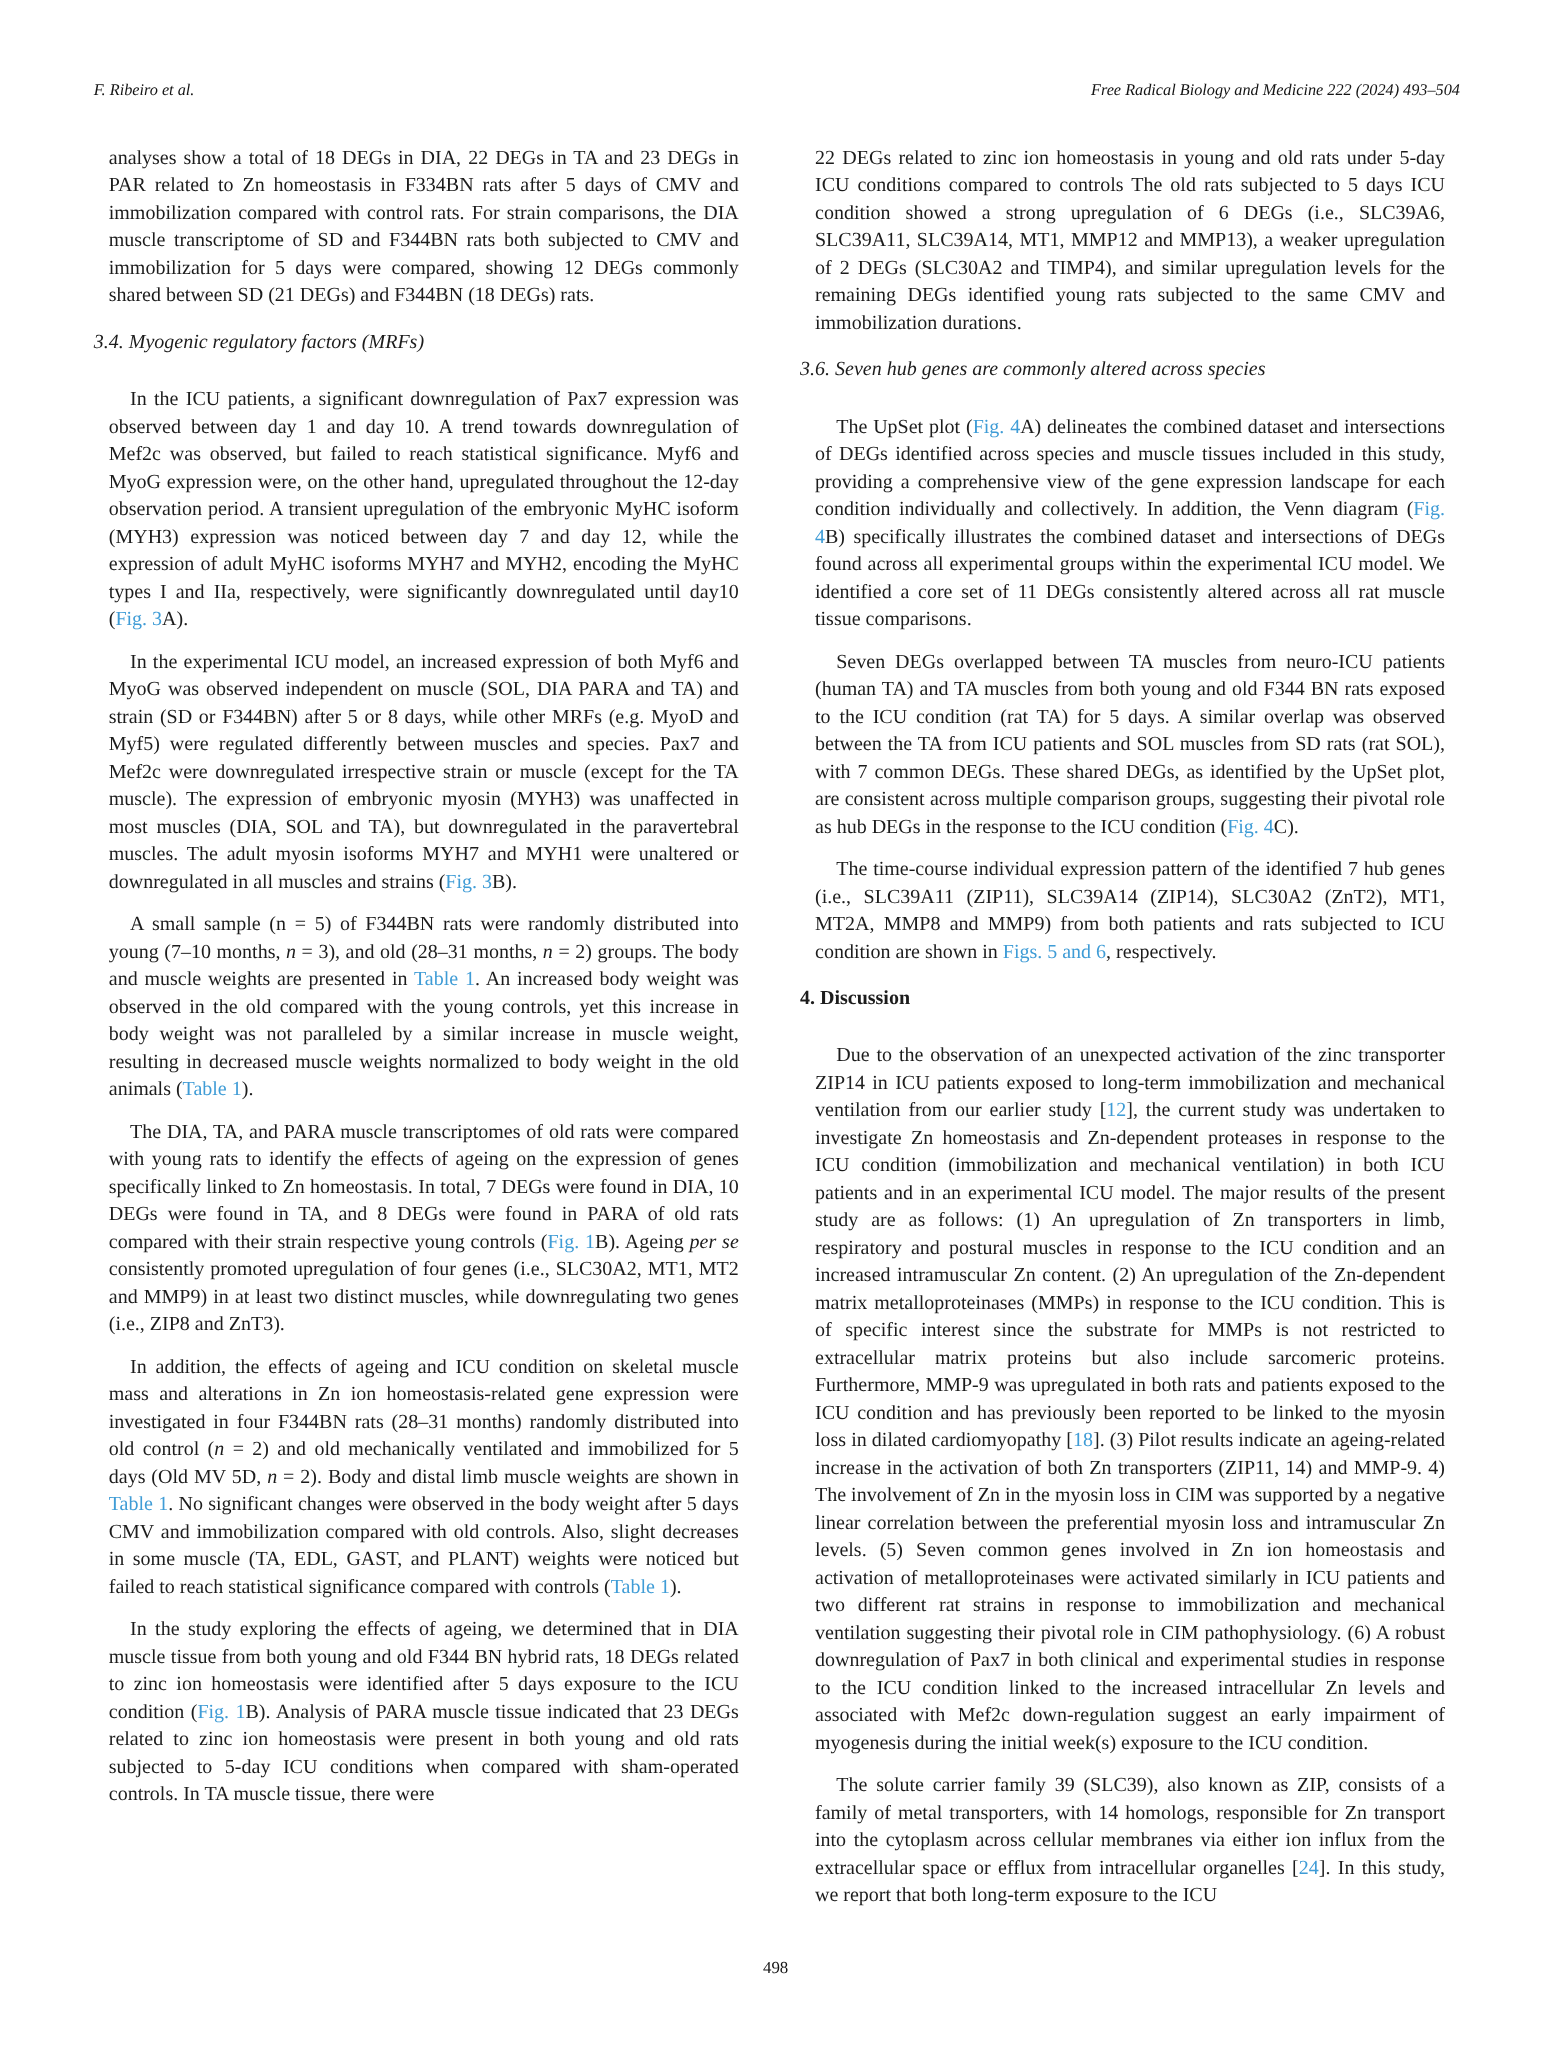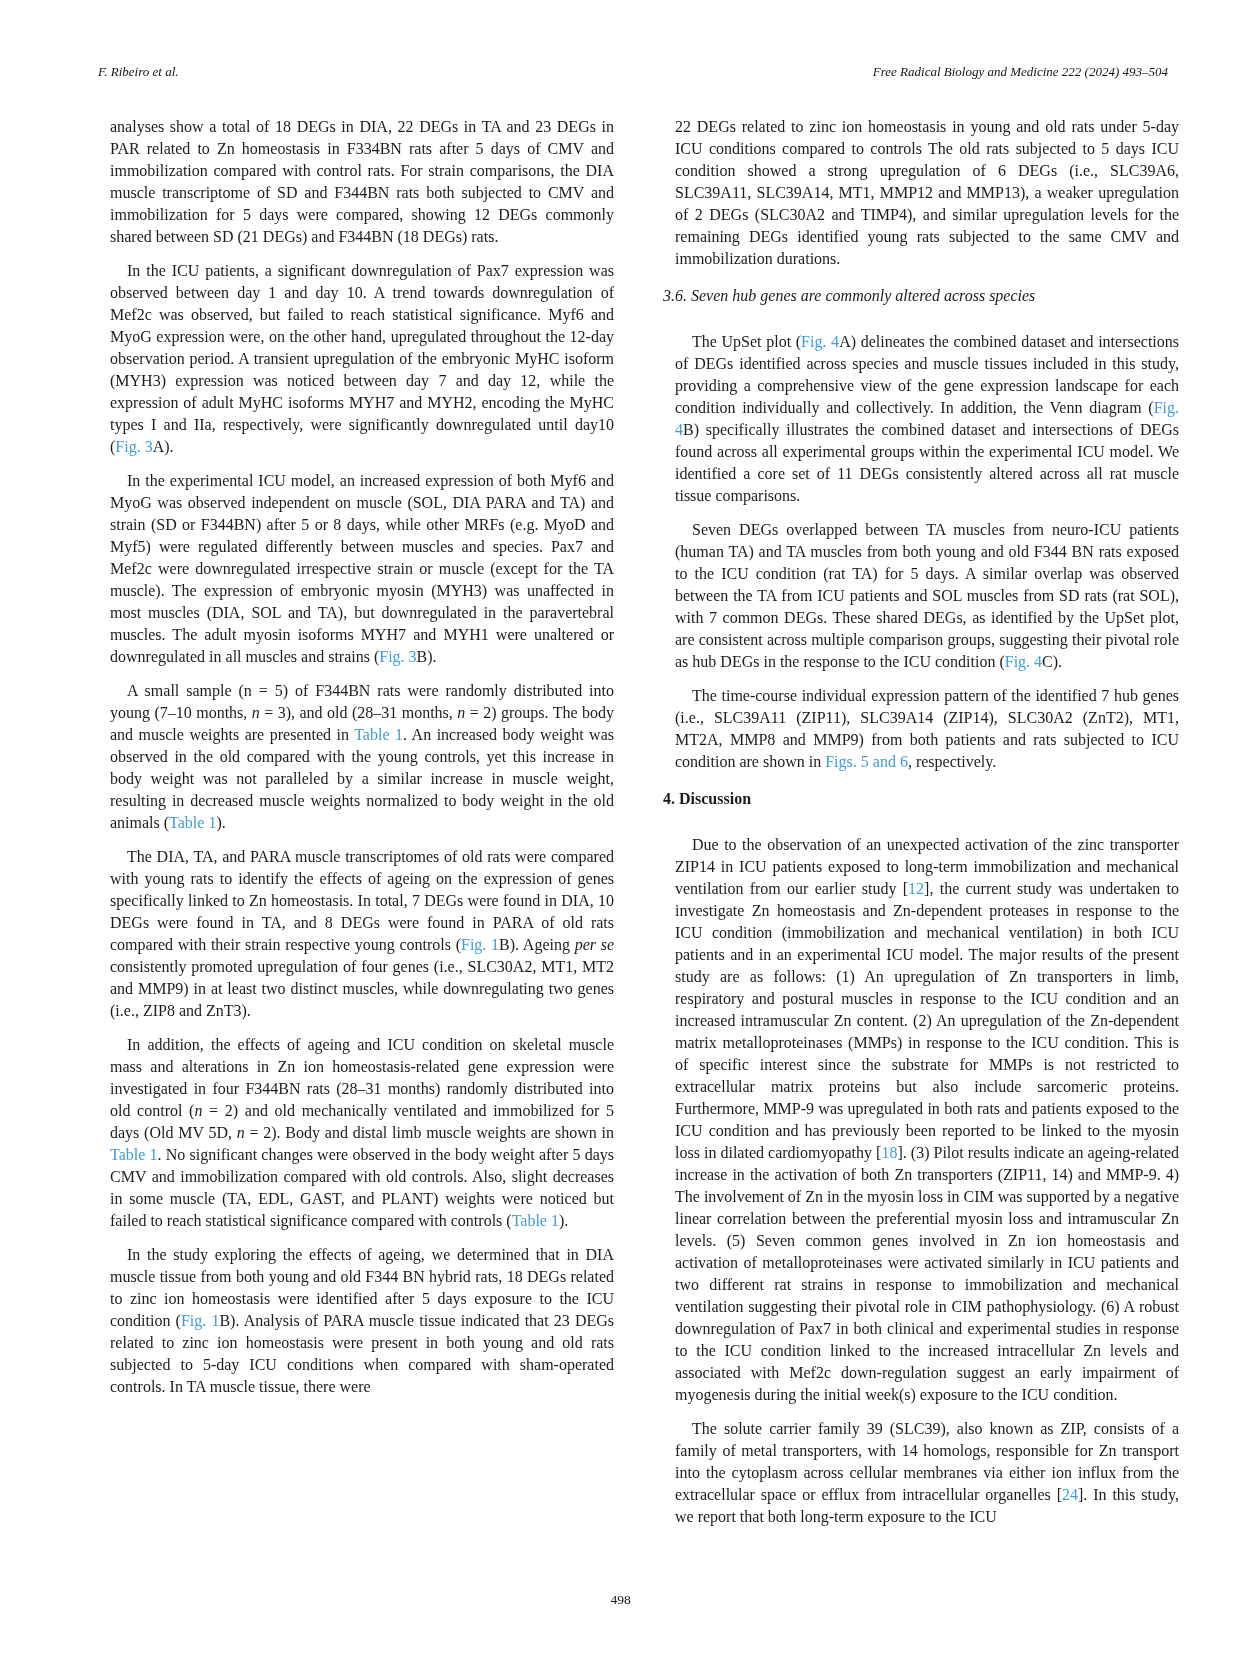--- a/index.html
+++ b/index.html
@@ -5,21 +5,21 @@
   :root{
     --link:#3f9cd6;
     --text:#1c1c1c;
   }
   html,body{margin:0;padding:0;background:#ffffff;}
   body{
     width:1241px;height:1654px;position:relative;overflow:hidden;
     font-family:"Liberation Serif","DejaVu Serif",serif;
     color:var(--text);
   }
-  .page{padding:64px 73px 0 98px;}
+  .page{padding:64px 73px 0 75px;}
   .hdr{
     display:flex;justify-content:space-between;align-items:baseline;
     font-style:italic;font-size:13px;color:#141414;
   }
   .cols{display:flex;gap:37px;margin-top:24px;}
   .col{
     width:528px;flex:0 0 528px;
     font-size:16px;line-height:22px;text-align:justify;
   }
   .col p{margin:12px;}
@@ -27,34 +27,35 @@
   .col h2{
     font-size:16px;line-height:22px;margin:15px 0 24px;
     font-weight:normal;text-align:left;
   }
   .col h2.hi{font-style:italic;}
   .col h2.hb{font-weight:bold;}
   .link{color:var(--link);cursor:pointer;text-decoration:none;}
   .it{font-style:italic;}
   .pageno{
     position:absolute;left:0;right:0;top:1566px;text-align:center;
-    font-size:13.5px;color:#141414;margin-top:26px;
+    font-size:13.5px;color:#141414;
   }
 </style>
 </head>
 <body>
 
 <div class="page">
   <div class="hdr">
     <span>F. Ribeiro et al.</span>
     <span>Free Radical Biology and Medicine 222 (2024) 493–504</span>
   </div>
   <div class="cols">
     <div class="col">
         <p class=""><span>analyses show a total of 18 DEGs in DIA, 22 DEGs in TA and 23 DEGs in PAR related to Zn homeostasis in F334BN rats after 5 days of CMV and immobilization compared with control rats. For strain comparisons, the DIA muscle transcriptome of SD and F344BN rats both subjected to CMV and immobilization for 5 days were compared, showing 12 DEGs commonly shared between SD (21 DEGs) and F344BN (18 DEGs) rats.</span></p>
+        <h2 class="hi"><span>3.4. Myogenic regulatory factors (MRFs)</span></h2>
         <p class="indent"><span>In the ICU patients, a significant downregulation of Pax7 expression was observed between day 1 and day 10. A trend towards downregulation of Mef2c was observed, but failed to reach statistical significance. Myf6 and MyoG expression were, on the other hand, upregulated throughout the 12-day observation period. A transient upregulation of the embryonic MyHC isoform (MYH3) expression was noticed between day 7 and day 12, while the expression of adult MyHC isoforms MYH7 and MYH2, encoding the MyHC types I and IIa, respectively, were significantly downregulated until day10 (</span><span class="link">Fig. 3</span><span>A).</span></p>
         <p class="indent"><span>In the experimental ICU model, an increased expression of both Myf6 and MyoG was observed independent on muscle (SOL, DIA PARA and TA) and strain (SD or F344BN) after 5 or 8 days, while other MRFs (e.g. MyoD and Myf5) were regulated differently between muscles and species. Pax7 and Mef2c were downregulated irrespective strain or muscle (except for the TA muscle). The expression of embryonic myosin (MYH3) was unaffected in most muscles (DIA, SOL and TA), but downregulated in the paravertebral muscles. The adult myosin isoforms MYH7 and MYH1 were unaltered or downregulated in all muscles and strains (</span><span class="link">Fig. 3</span><span>B).</span></p>
         <p class="indent"><span>A small sample (n = 5) of F344BN rats were randomly distributed into young (7–10 months, </span><span class="it">n</span><span> = 3), and old (28–31 months, </span><span class="it">n</span><span> = 2) groups. The body and muscle weights are presented in </span><span class="link">Table 1</span><span>. An increased body weight was observed in the old compared with the young controls, yet this increase in body weight was not paralleled by a similar increase in muscle weight, resulting in decreased muscle weights normalized to body weight in the old animals (</span><span class="link">Table 1</span><span>).</span></p>
         <p class="indent"><span>The DIA, TA, and PARA muscle transcriptomes of old rats were compared with young rats to identify the effects of ageing on the expression of genes specifically linked to Zn homeostasis. In total, 7 DEGs were found in DIA, 10 DEGs were found in TA, and 8 DEGs were found in PARA of old rats compared with their strain respective young controls (</span><span class="link">Fig. 1</span><span>B). Ageing </span><span class="it">per se</span><span> consistently promoted upregulation of four genes (i.e., SLC30A2, MT1, MT2 and MMP9) in at least two distinct muscles, while downregulating two genes (i.e., ZIP8 and ZnT3).</span></p>
         <p class="indent"><span>In addition, the effects of ageing and ICU condition on skeletal muscle mass and alterations in Zn ion homeostasis-related gene expression were investigated in four F344BN rats (28–31 months) randomly distributed into old control (</span><span class="it">n</span><span> = 2) and old mechanically ventilated and immobilized for 5 days (Old MV 5D, </span><span class="it">n</span><span> = 2). Body and distal limb muscle weights are shown in </span><span class="link">Table 1</span><span>. No significant changes were observed in the body weight after 5 days CMV and immobilization compared with old controls. Also, slight decreases in some muscle (TA, EDL, GAST, and PLANT) weights were noticed but failed to reach statistical significance compared with controls (</span><span class="link">Table 1</span><span>).</span></p>
         <p class="indent"><span>In the study exploring the effects of ageing, we determined that in DIA muscle tissue from both young and old F344 BN hybrid rats, 18 DEGs related to zinc ion homeostasis were identified after 5 days exposure to the ICU condition (</span><span class="link">Fig. 1</span><span>B). Analysis of PARA muscle tissue indicated that 23 DEGs related to zinc ion homeostasis were present in both young and old rats subjected to 5-day ICU conditions when compared with sham-operated controls. In TA muscle tissue, there were</span></p>
       </div>
     <div class="col">
         <p class=""><span>22 DEGs related to zinc ion homeostasis in young and old rats under 5-day ICU conditions compared to controls The old rats subjected to 5 days ICU condition showed a strong upregulation of 6 DEGs (i.e., SLC39A6, SLC39A11, SLC39A14, MT1, MMP12 and MMP13), a weaker upregulation of 2 DEGs (SLC30A2 and TIMP4), and similar upregulation levels for the remaining DEGs identified young rats subjected to the same CMV and immobilization durations.</span></p>
         <h2 class="hi"><span>3.6. Seven hub genes are commonly altered across species</span></h2>

